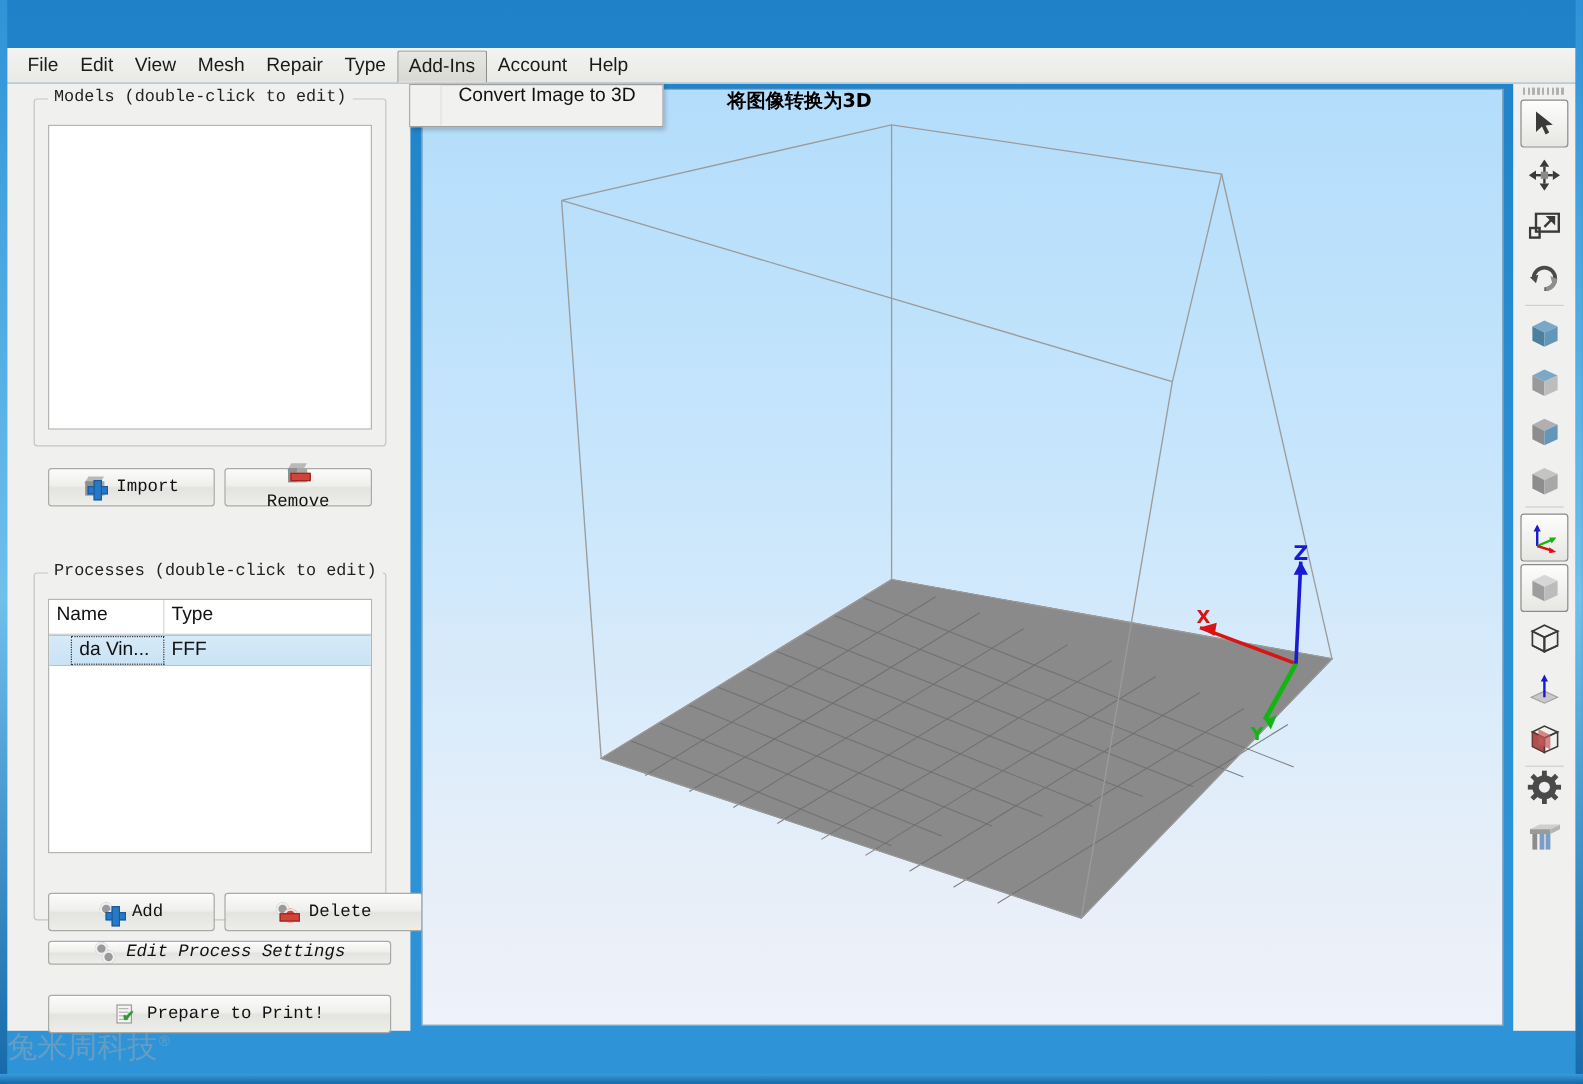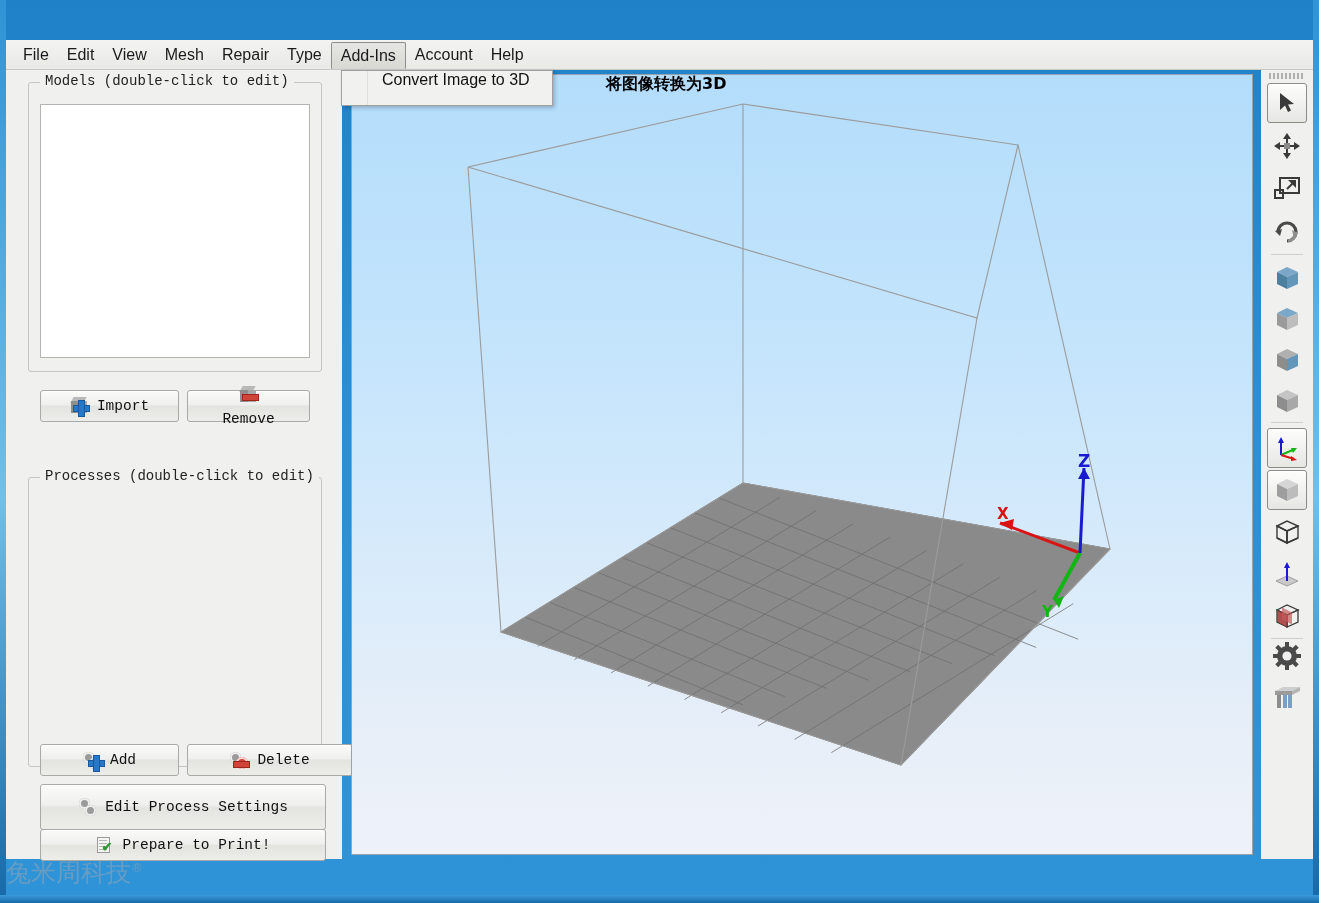--- a/index.html
+++ b/index.html
@@ -147,21 +147,21 @@
     display:flex; align-items:center; justify-content:center; gap:7px;
     font-family:"Liberation Mono", monospace; font-size:14.5px; color:#111;
     box-shadow: inset 0 1px 0 #fff;
     margin-top: 20px;
   }
   #btn-import   { left:12px;  top:288px; width:139px; height:32px; }
   #btn-remove   { left:159px; top:288px; width:123px; height:32px;flex-direction:column; }
   #btn-center   { left:12px;  top:327px; width:286px; height:32px; }
   #btn-add      { left:12px;  top:247px; width:139px; height:32px; }
   #btn-delete   { left:159px; top:247px; width:166px; height:32px; }
-  #btn-editproc { left:12px;  top:287px; width:286px; height:46px; }
+  #btn-editproc { left:12px;  top:287px; width:286px; height:20px;font-style:italic; }
   #btn-prepare  { left:12px;  top:332px; width:286px; height:32px; }
 
   .ico { width:20px; height:18px; position:relative; flex:0 0 auto; }
 
   
   .cube { position:relative; width:19px; height:18px; }
   .cube .top { position:absolute; left:2px; top:0; width:13px; height:6px;
     background:#b9b9b9; transform: skewX(-30deg); }
   .cube .left{ position:absolute; left:1px; top:4px; width:8px; height:12px;
     background:#8f8f8f; }
@@ -296,20 +296,30 @@
         </span>
         <span>Remove</span>
       </div>
 
     </div>
 
     <div class="groupbox" id="processes-group">
       <div class="frame"></div>
       <div class="legend">Processes (double-click to edit)</div>
 
+      <div class="listbox" id="processes-list">
+        <div class="proc-header">
+          <div class="col col-name">Name</div>
+          <div class="col col-type">Type</div>
+        </div>
+        <div class="proc-row">
+          <div class="cell cell-name">da Vin...</div>
+          <div class="cell cell-type">FFF</div>
+        </div>
+      </div>
 
       <div class="btn" id="btn-add">
         <span class="ico">
           <span class="gear" style="left:0;top:1px;width:11px;height:11px;"></span>
           <span class="gear gear-blue" style="left:6px;top:6px;width:12px;height:12px;"></span>
           <span class="badge-plus" style="left:5px;top:4px;width:12px;height:11px;"></span>
         </span>
         <span>Add</span>
       </div>
 

